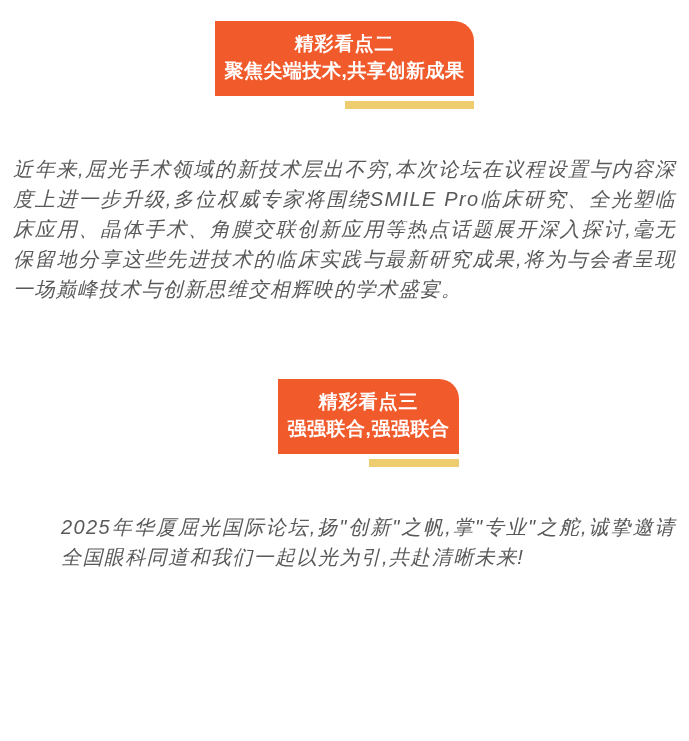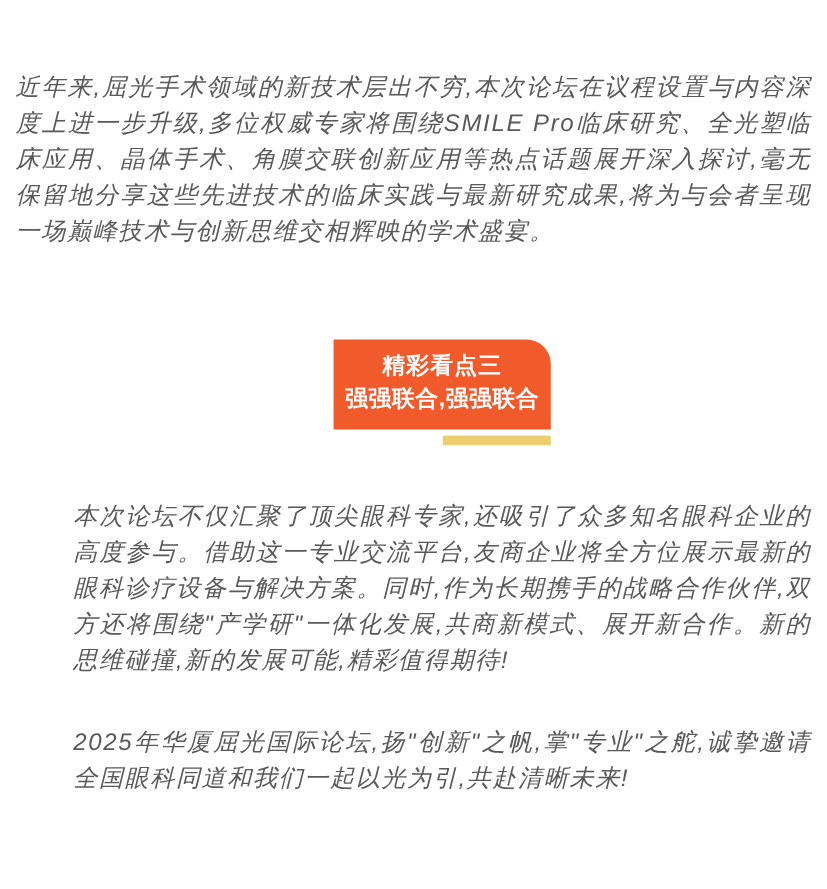--- a/index.html
+++ b/index.html
@@ -73,27 +73,32 @@
     margin-top: 75px;
     margin-left: 48px;
   }
 </style>
 </head>
 <body>
 
 <div class="page">
 
   <section class="section section-1">
+    <div class="badge-row first">
+      <div class="badge">
+        <div class="badge-title">精彩看点二</div>
+        <div class="badge-subtitle">聚焦尖端技术,共享创新成果</div>
+      </div>
+    </div>
     <p class="body-text">近年来,屈光手术领域的新技术层出不穷,本次论坛在议程设置与内容深度上进一步升级,多位权威专家将围绕SMILE Pro临床研究、全光塑临床应用、晶体手术、角膜交联创新应用等热点话题展开深入探讨,毫无保留地分享这些先进技术的临床实践与最新研究成果,将为与会者呈现一场巅峰技术与创新思维交相辉映的学术盛宴。</p>
   </section>
 
   <section class="section section-2">
     <div class="badge-row">
       <div class="badge">
         <div class="badge-title">精彩看点三</div>
         <div class="badge-subtitle">强强联合,强强联合</div>
       </div>
     </div>
-    <p class="body-text">本次论坛不仅汇聚了顶尖眼科专家,还吸引了众多知名眼科企业的高度参与。借助这一专业交流平台,友商企业将全方位展示最新的眼科诊疗设备与解决方案。同时,作为长期携手的战略合作伙伴,双方还将围绕"产学研"一体化发展,共商新模式、展开新合作。新的思维碰撞,新的发展可能,精彩值得期待!</p>
     <p class="body-text">2025年华厦屈光国际论坛,扬"创新"之帆,掌"专业"之舵,诚挚邀请全国眼科同道和我们一起以光为引,共赴清晰未来!</p>
   </section>
 
 </div>
 
 </body></html>

